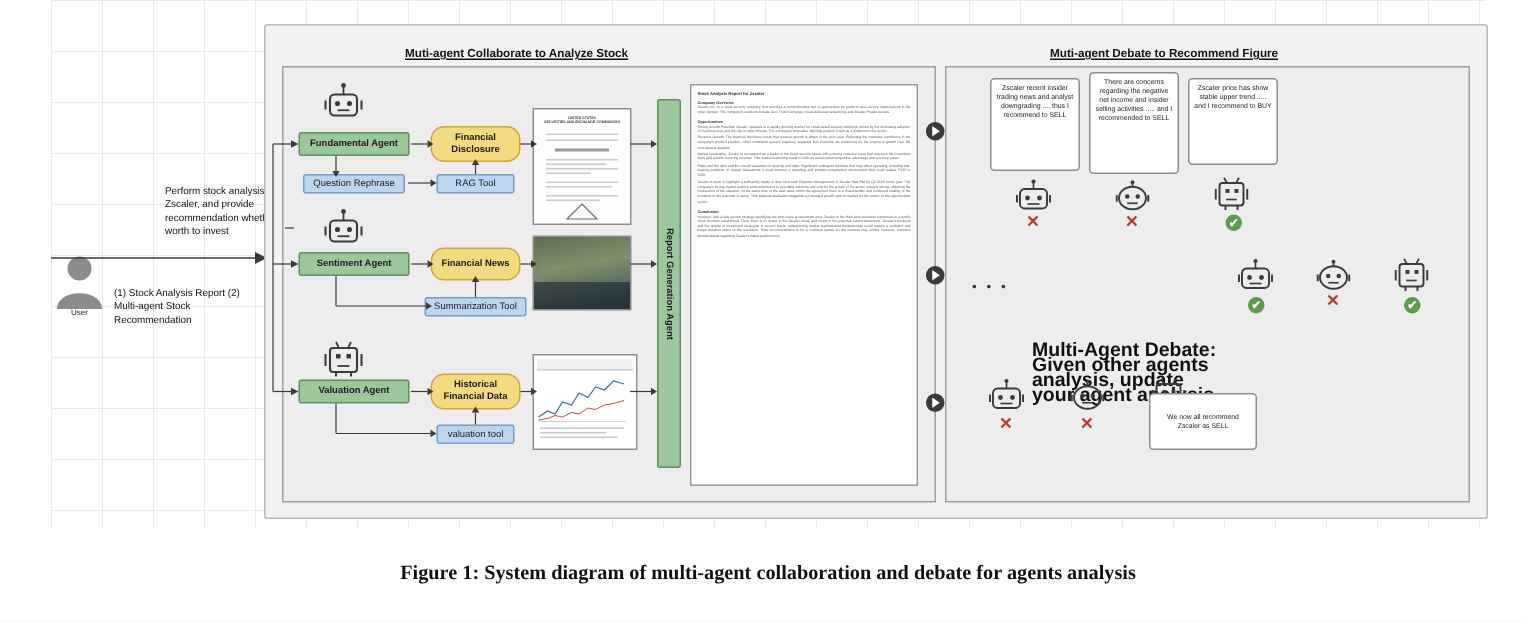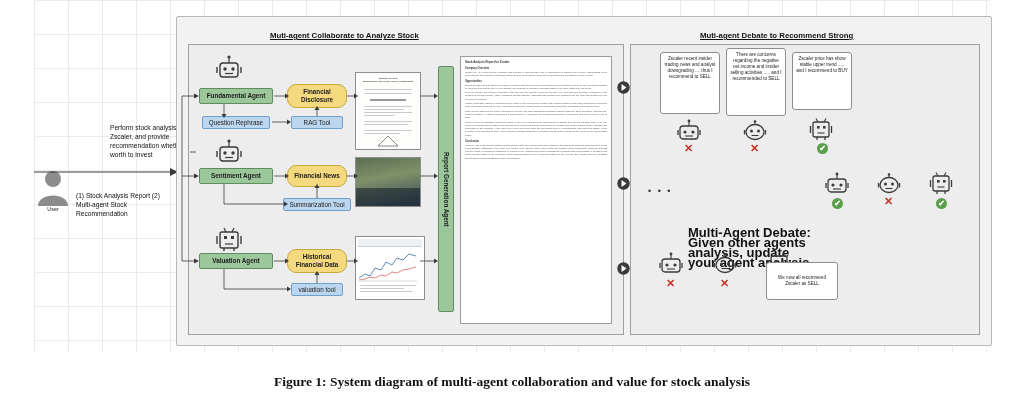--- a/index.html
+++ b/index.html
@@ -270,21 +270,21 @@
   <div class="prompt-text" style="left:76px; top:191px; width:96px;">(1) Stock Analysis Report (2) Multi-agent Stock Recommendation</div>
 
   <svg style="position:absolute; left:30px; top:150px;" width="150" height="40">
     <line x1="4" y1="22" x2="140" y2="22" stroke="#3a3a3a" stroke-width="1"></line>
     <polygon points="140,18 148,22 140,26" fill="#3a3a3a"></polygon>
   </svg>
 
   <div class="outer-panel"></div>
 
   <div class="panel-title" style="left:270px; top:31px;">Muti-agent Collaborate to Analyze Stock</div>
-  <div class="panel-title" style="left:700px; top:31px;">Muti-agent Debate to Recommend Strong</div>
+  <div class="panel-title" style="left:700px; top:31px;">Muti-agent Debate to Recommend Figure</div>
 
   <div class="inner-panel" style="left:188px; top:44px; width:434px; height:289px;"></div>
 
   <div class="robot" style="left:214px; top:54px; width:30px; height:30px;">
     <svg viewBox="0 0 30 30" width="30" height="30">
       <rect x="6" y="9" width="18" height="14" rx="3" fill="none" stroke="#3b3b3b" stroke-width="1.4"></rect>
       <circle cx="11" cy="15" r="1.7" fill="#3b3b3b"></circle>
       <circle cx="19" cy="15" r="1.7" fill="#3b3b3b"></circle>
       <line x1="11" y1="19.5" x2="19" y2="19.5" stroke="#3b3b3b" stroke-width="1.2"></line>
       <line x1="15" y1="4" x2="15" y2="9" stroke="#3b3b3b" stroke-width="1.2"></line>
@@ -599,14 +599,14 @@
     </svg>
   </div>
 
   <div class="mark cross" style="left:666px; top:278px;">✕</div>
   <div class="mark cross" style="left:720px; top:278px;">✕</div>
   <div class="mark cross" style="left:774px; top:278px;">✕</div>
 
   <div class="bubble" style="left:766px; top:262px; width:72px; height:38px; display:flex; align-items:center; justify-content:center;">We now all recommend Zscaler as SELL</div>
 
 
-  <div class="caption">Figure 1: System diagram of multi-agent collaboration and value for stock analysis</div>
+  <div class="caption">Figure 1: System diagram of multi-agent collaboration and debate for agents analysis</div>
 </div>
 
 </body></html>

